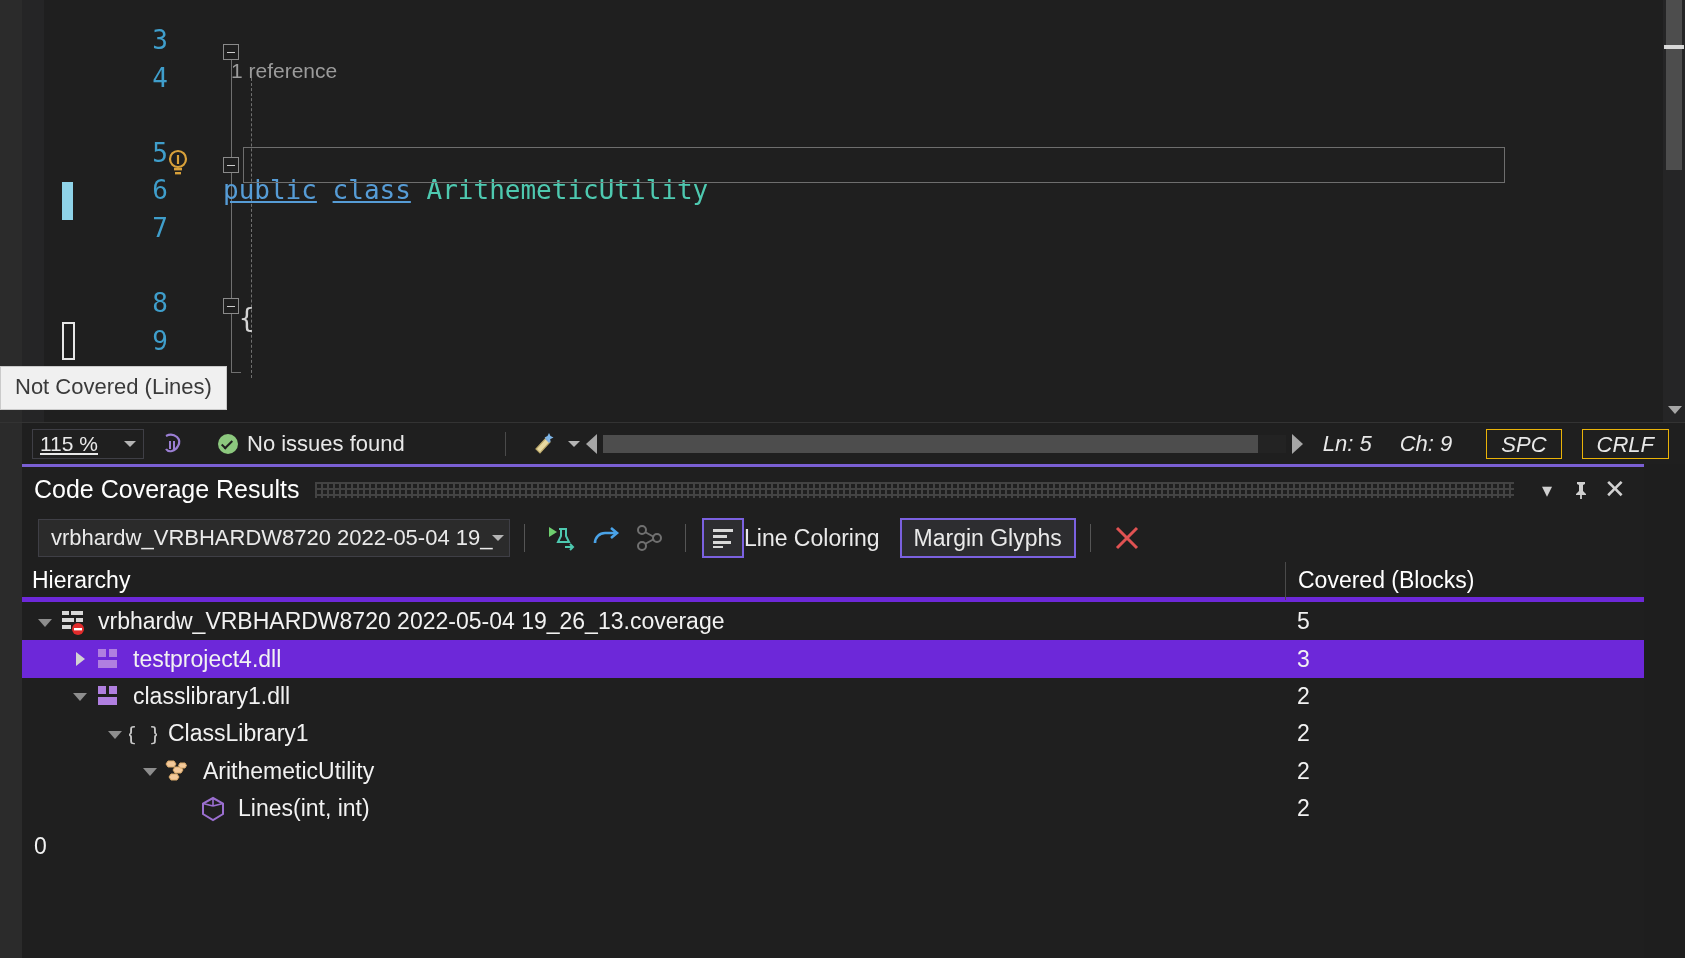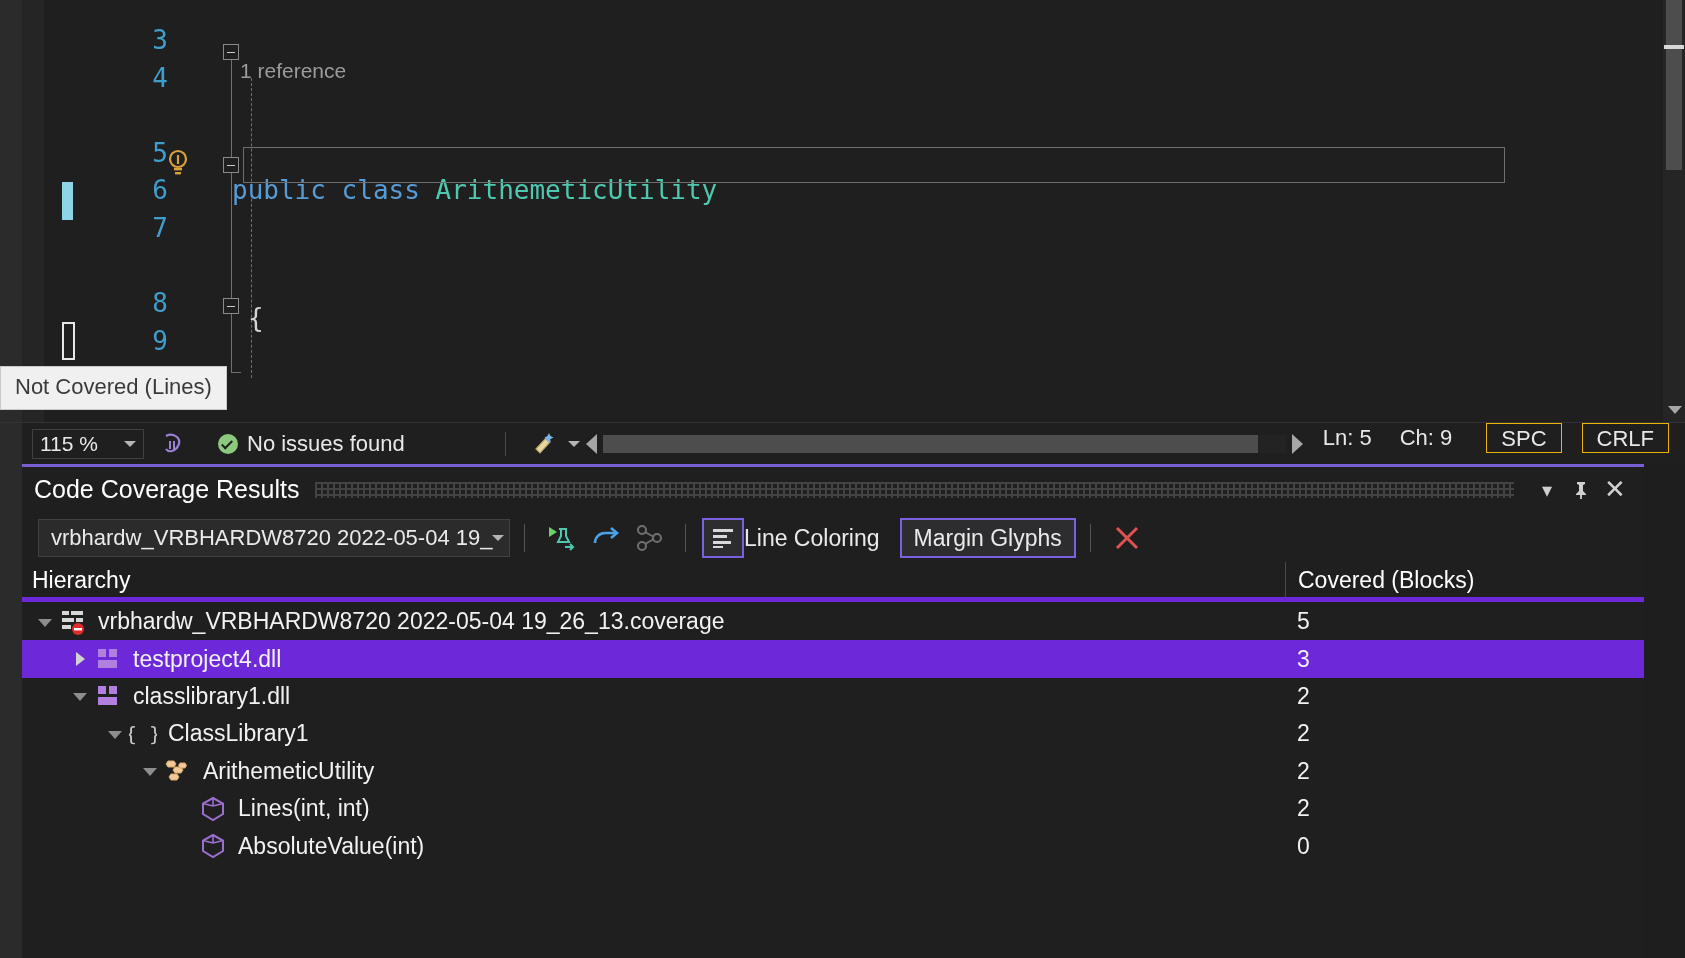--- a/index.html
+++ b/index.html
@@ -79,28 +79,28 @@
   }
   .vdash {
     position: absolute; width: 0; border-left: 1px dashed #707070;
   }
   .hstub {
     position: absolute; height: 1px; background: #707070;
   }
 
   
   .code {
-    position: absolute; left: 232px; top: 0; right: 0; height: 422px;
+    position: absolute; left: 223px; top: 0; right: 0; height: 422px;
     font-family: "DejaVu Sans Mono", monospace;
     font-size: 26px;
     white-space: pre;
     color: #d4d4d4;
   }
   .code .row { height: 37.6px; line-height: 37.6px; }
-  .kw   { color: #569cd6; }
+  .kw   { color: #569cd6; text-decoration: underline; }
   .type { color: #4ec9b0; }
   .pun  { color: #d4d4d4; }
   .codelens {
     color: #9b9b9b; font-family: "Liberation Sans", sans-serif; font-size: 21px;
   }
 
   .current-line-box {
     position: absolute; left: 243px; top: 147px; width: 1262px; height: 36px;
     border: 1px solid #6e6e6e;
     pointer-events: none;
@@ -144,21 +144,21 @@
     border-top: 1px solid #333;
     display: flex; align-items: center;
     color: #e8e8e8; font-size: 22px;
   }
   .status-left-pad { width: 22px; height: 100%; background: #2b2b2b; }
   .zoom-combo {
     margin-left: 10px;
     width: 112px; height: 30px;
     border: 1px solid #3f3f46; background: #1f1f1f;
     display: flex; align-items: center; justify-content: space-between;
-    padding: 0 7px; font-size: 21px; color: #e8e8e8;
+    padding: 0 7px; font-size: 21px; color: #e8e8e8; text-decoration: underline;
   }
   .caret-dn {
     width: 0; height: 0;
     border-left: 6px solid transparent; border-right: 6px solid transparent;
     border-top: 6px solid #b4b4b4;
   }
   .sb-item { display: flex; align-items: center; height: 100%; text-align: right; }
   .sb-divider { width: 1px; height: 24px; background: #4a4a4a; margin: 0 16px; }
   .issues-check {
     width: 20px; height: 20px; border-radius: 50%; background: #8cc87e;
@@ -177,21 +177,21 @@
   .hs-left {
     border-top: 10px solid transparent; border-bottom: 10px solid transparent;
     border-right: 11px solid #a6a6a6; margin-right: 6px;
   }
   .hs-right {
     border-top: 10px solid transparent; border-bottom: 10px solid transparent;
     border-left: 11px solid #a6a6a6; margin-left: 6px;
   }
   .hs-track { flex: 1; height: 18px; background: #232323; position: relative; }
   .hs-thumb { position: absolute; left: 0; top: 0; width: 96%; height: 18px; background: #4d4d4d; }
-  .sb-right { display: flex; align-items: flex-start; height: 100%; }
+  .sb-right { display: flex; align-items: center; height: 100%; font-style: italic; }
   .sb-cell {
     padding: 0 14px; height: 30px; line-height: 30px;
     font-size: 22px; color: #e8e8e8;
   }
   .sb-cell.boxed { border: 1px solid #eab308; margin-left: 20px; }
 
   
   .cc-panel {
     position: absolute; left: 0; top: 464px; width: 1644px; height: 494px;
     background: #1f1f1f;
@@ -617,31 +617,20 @@
                 <svg width="26" height="26" viewBox="0 0 26 26">
                   <path d="M13 2 L23 7.5 V18 L13 24 L3 18 V7.5 Z" fill="none" stroke="#9b6fd0" stroke-width="2"></path>
                   <path d="M13 2 L13 10 M13 10 L23 7.5 M13 10 L3 7.5" fill="none" stroke="#9b6fd0" stroke-width="1.6"></path>
                 </svg>
               </span>
               <span class="row-label">Lines(int, int)</span>
             </div>
             <div class="gcell-val">2</div>
           </div>
           <div class="grow">
-            <div class="gcell-name">
-              <span style="display: inline-block; flex: 0 0 150px;"></span>
-              <span class="twisty"></span>
-              <span class="row-icon">
-                <svg width="26" height="26" viewBox="0 0 26 26">
-                  <path d="M13 2 L23 7.5 V18 L13 24 L3 18 V7.5 Z" fill="none" stroke="#9b6fd0" stroke-width="2"></path>
-                  <path d="M13 2 L13 10 M13 10 L23 7.5 M13 10 L3 7.5" fill="none" stroke="#9b6fd0" stroke-width="1.6"></path>
-                </svg>
-              </span>
-              <span class="row-label">AbsoluteValue(int)</span>
-            </div>
             <div class="gcell-val">0</div>
           </div>
         </div>
     </div>
 
     <div class="bl-rail"></div>
   </div>
 </div>
 
 </body></html>

